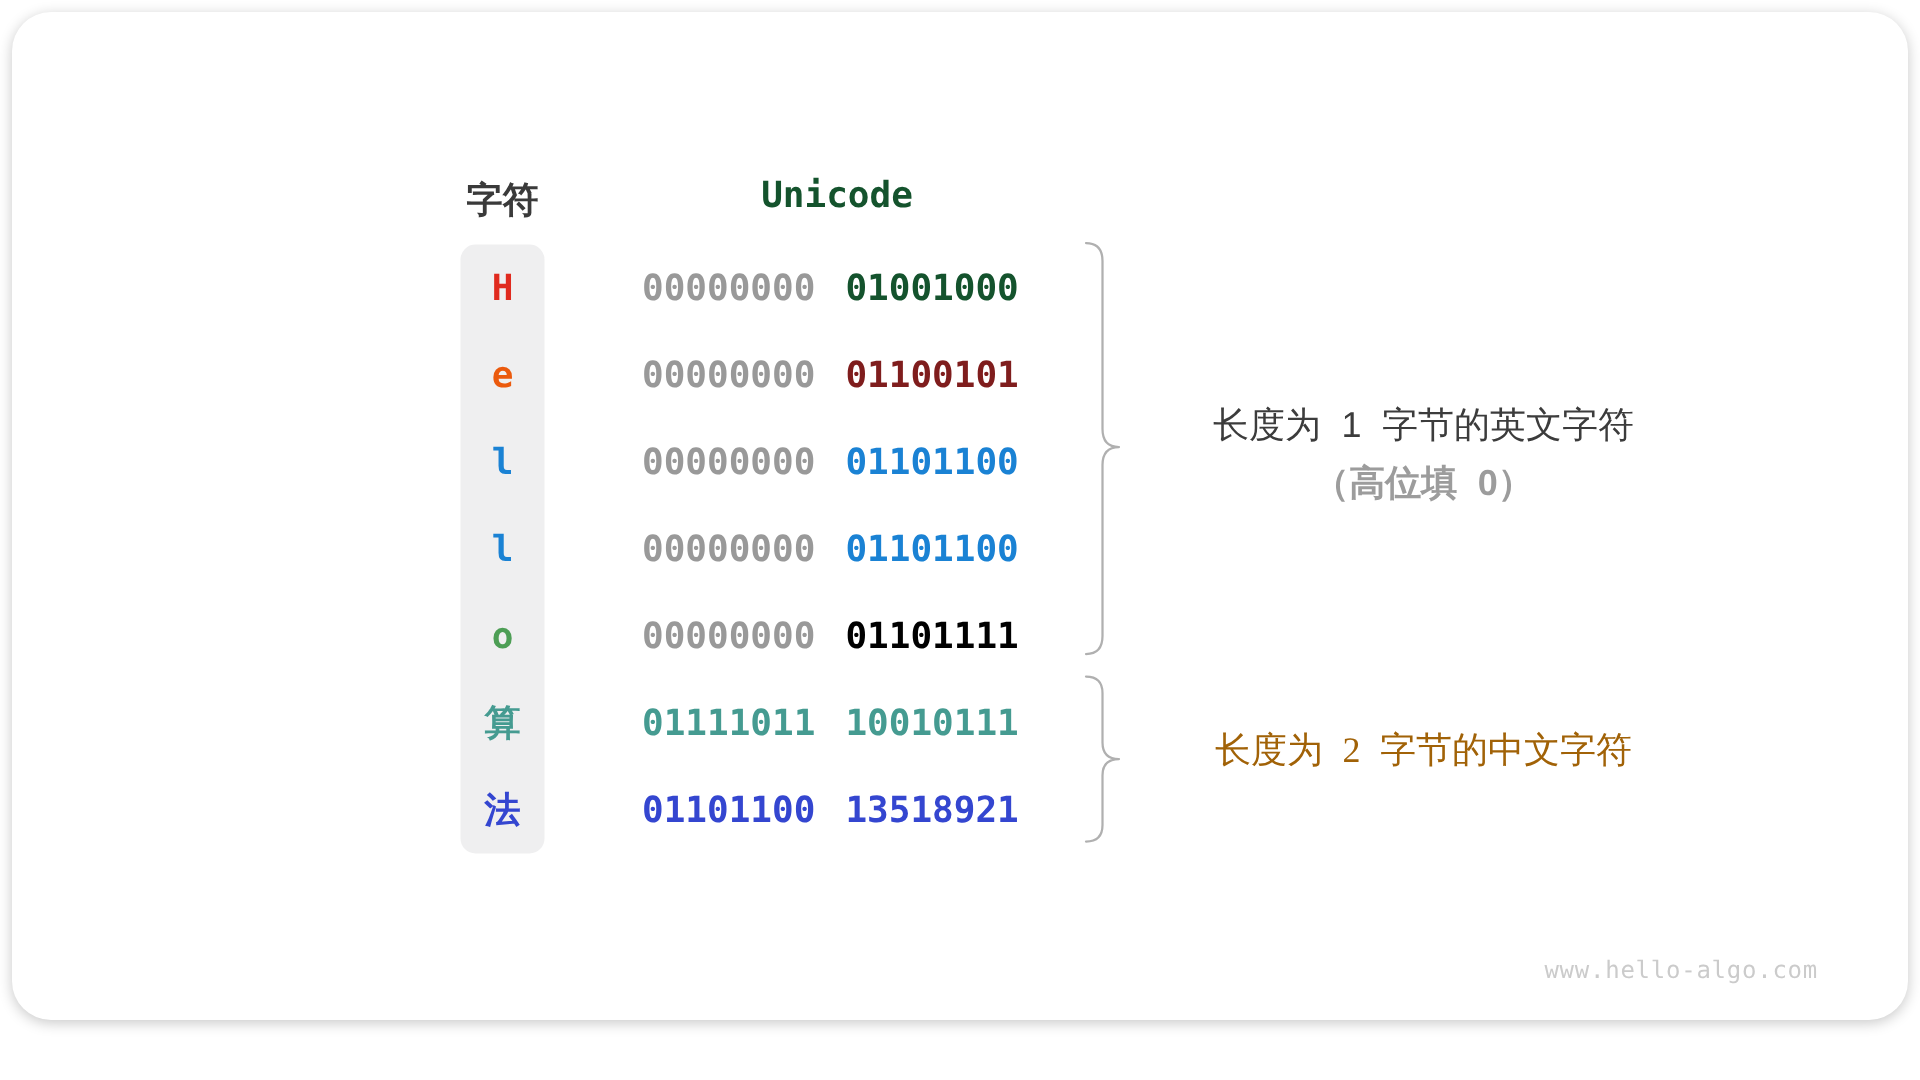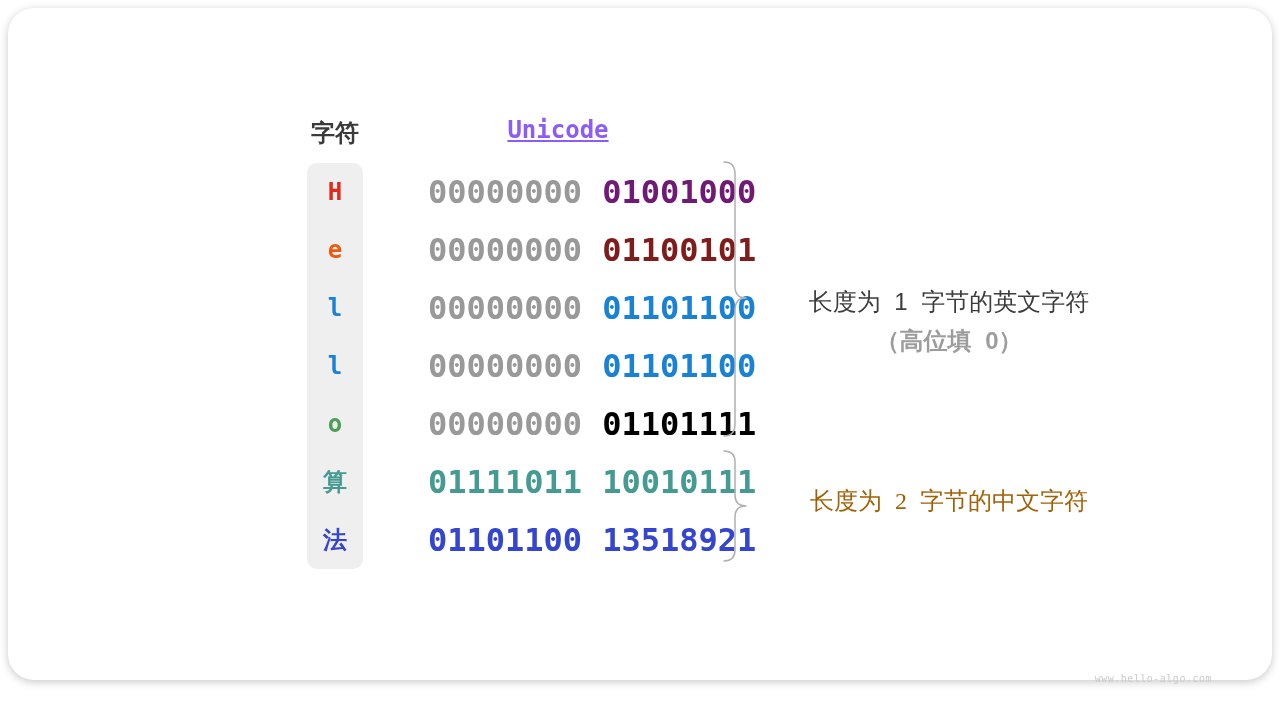--- a/index.html
+++ b/index.html
@@ -58,21 +58,21 @@
     display: flex;
     flex-direction: column;
   }
   .bin-row {
     flex: 1;
     display: flex;
     align-items: center;
     gap: 20px;
     font-family: "DejaVu Sans Mono", "Liberation Mono", monospace;
     font-weight: 700;
-    font-size: 32px;
+    font-size: 24px;
     white-space: nowrap;
   }
 
   .brace { position: absolute; }
   .brace path {
     fill: none;
     stroke-width: 1.5;
     stroke-linecap: round;
     stroke-linejoin: round;
   }
@@ -84,61 +84,61 @@
     left: 769px;
     width: 360px;
     text-align: center;
     font-size: 24px;
     line-height: 39px;
     font-weight: 500;
     color: #3c3c3c;
     word-spacing: 7px;
     white-space: nowrap;
   }
-  .annotation.english { top: 264px; margin-top: 18px; }
+  .annotation.english { top: 264px; }
   .annotation.chinese { top: 482px; }
   .annotation .muted {
     color: #9c9c9c;
     font-weight: 700;
   }
 
   .watermark {
     position: absolute;
-    top: 673px;
+    top: 637px;
     right: 68px;
     font-family: "DejaVu Sans Mono", "Liberation Mono", monospace;
-    font-size: 10px;
+    font-size: 16px;
     letter-spacing: 0.5px;
     color: #cbcbcb;
   }
 </style>
 </head>
 <body>
 
 <div class="stage">
   <div class="card"></div>
 
   <div class="col-header character" style="color: rgb(58, 58, 58);">字符</div>
 
-  <div class="col-header unicode" style="color: #8b5cf6; text-decoration: underline;">Unicode</div>
+  <div class="col-header unicode" style="color: #14532d;">Unicode</div>
 
   <div class="char-column" id="char-column" style="background: rgb(239, 239, 240);">
       <div class="char-cell" style="color: rgb(224, 42, 30);">H</div>
       <div class="char-cell" style="color: rgb(235, 90, 13);">e</div>
       <div class="char-cell" style="color: rgb(26, 130, 212);">l</div>
       <div class="char-cell" style="color: rgb(26, 130, 212);">l</div>
       <div class="char-cell" style="color: rgb(77, 158, 85);">o</div>
       <div class="char-cell" style="color: rgb(69, 155, 145);">算</div>
       <div class="char-cell" style="color: rgb(52, 70, 208);">法</div>
     </div>
 
   <div class="bin-column" id="bin-column">
       <div class="bin-row">
         <span class="byte" style="color: rgb(153, 153, 153);">00000000</span>
-        <span class="byte" style="color: #701a75;">01001000</span>
+        <span class="byte" style="color: #14532d;">01001000</span>
       </div>
       <div class="bin-row">
         <span class="byte" style="color: rgb(153, 153, 153);">00000000</span>
         <span class="byte" style="color: #7f1d1d;">01100101</span>
       </div>
       <div class="bin-row">
         <span class="byte" style="color: rgb(153, 153, 153);">00000000</span>
         <span class="byte" style="color: rgb(26, 130, 212);">01101100</span>
       </div>
       <div class="bin-row">

